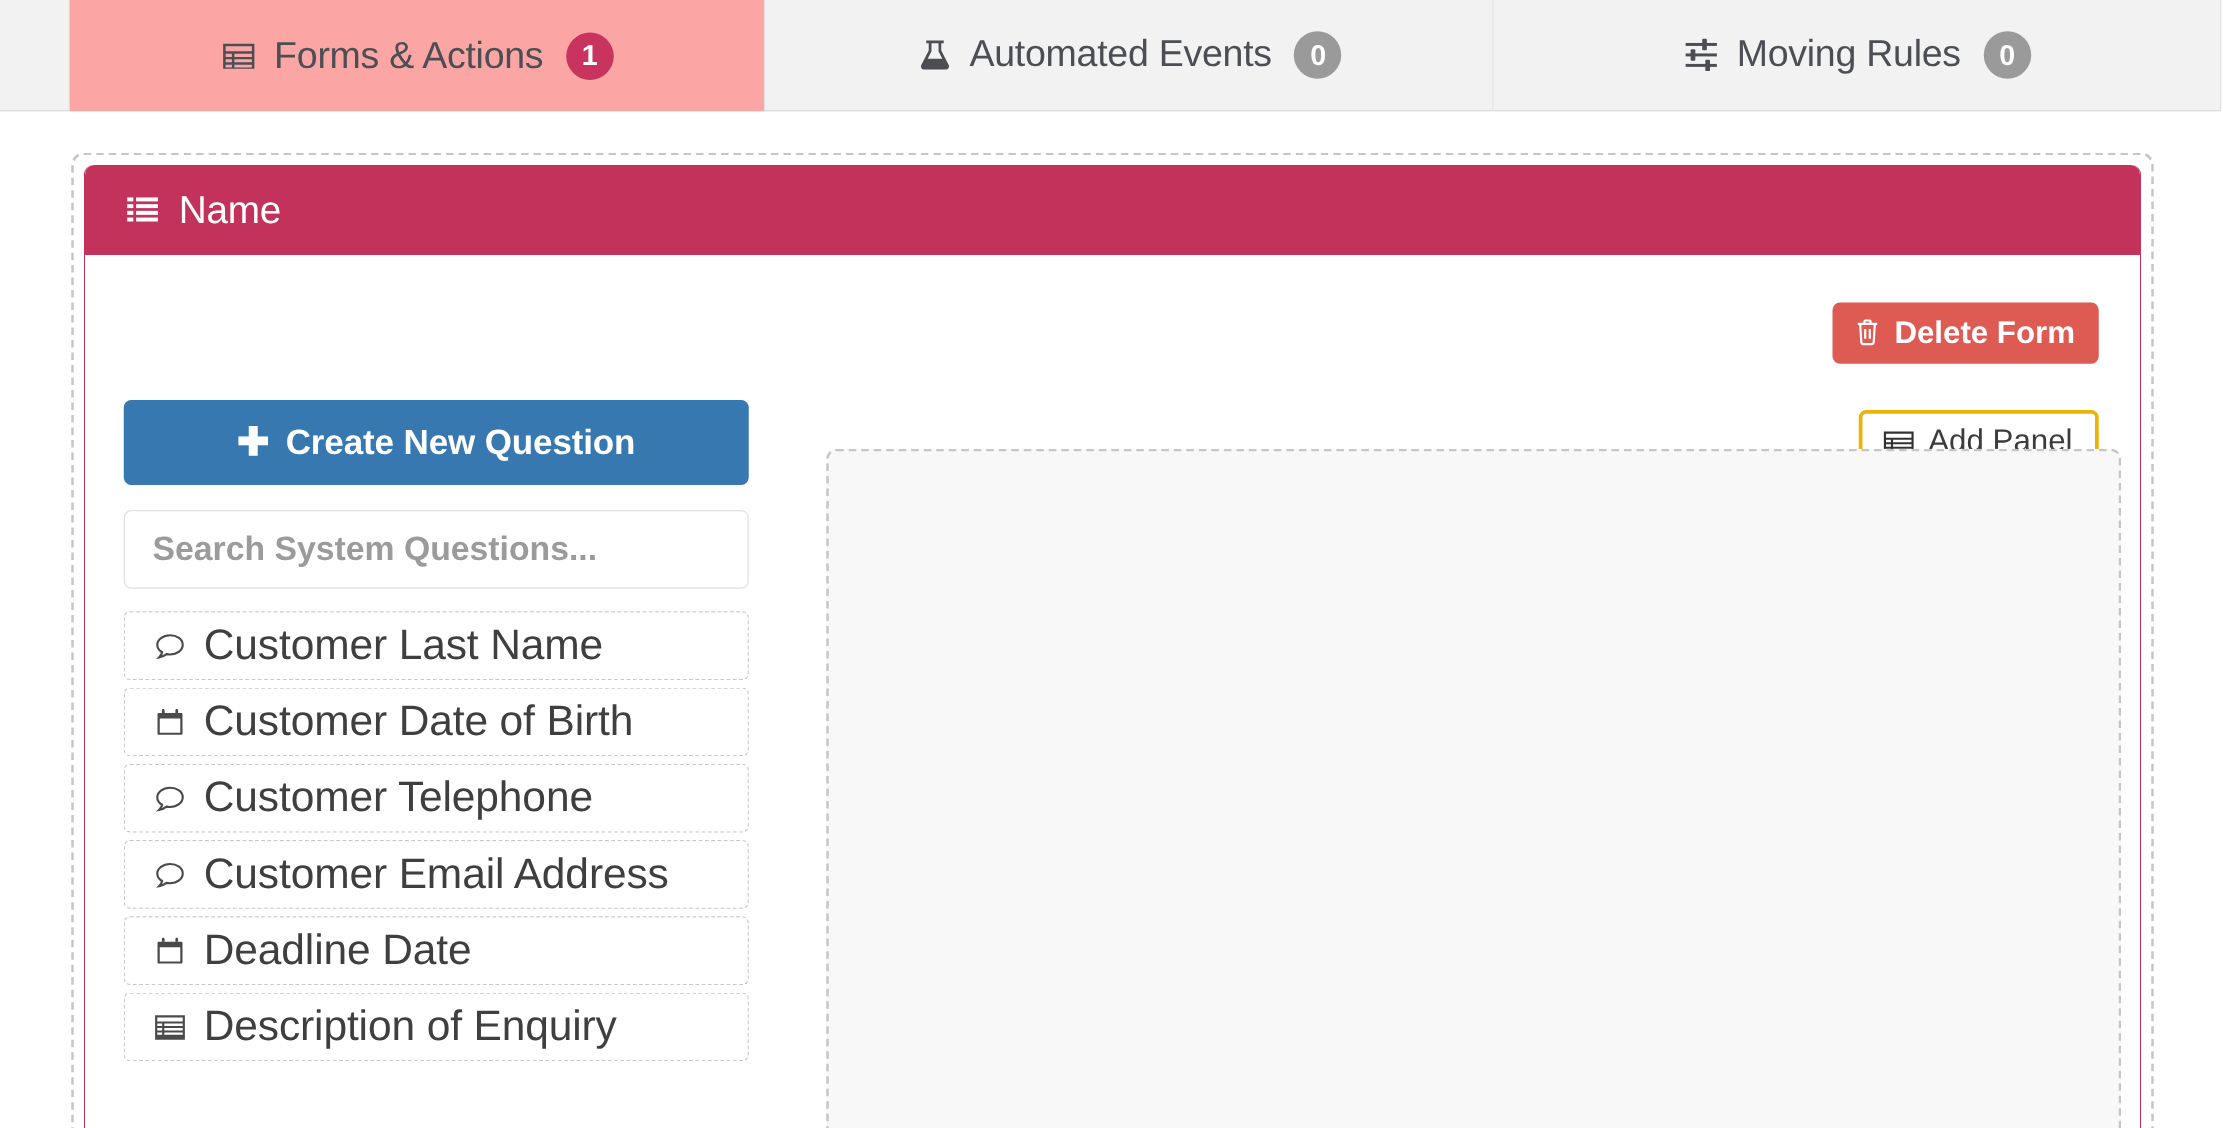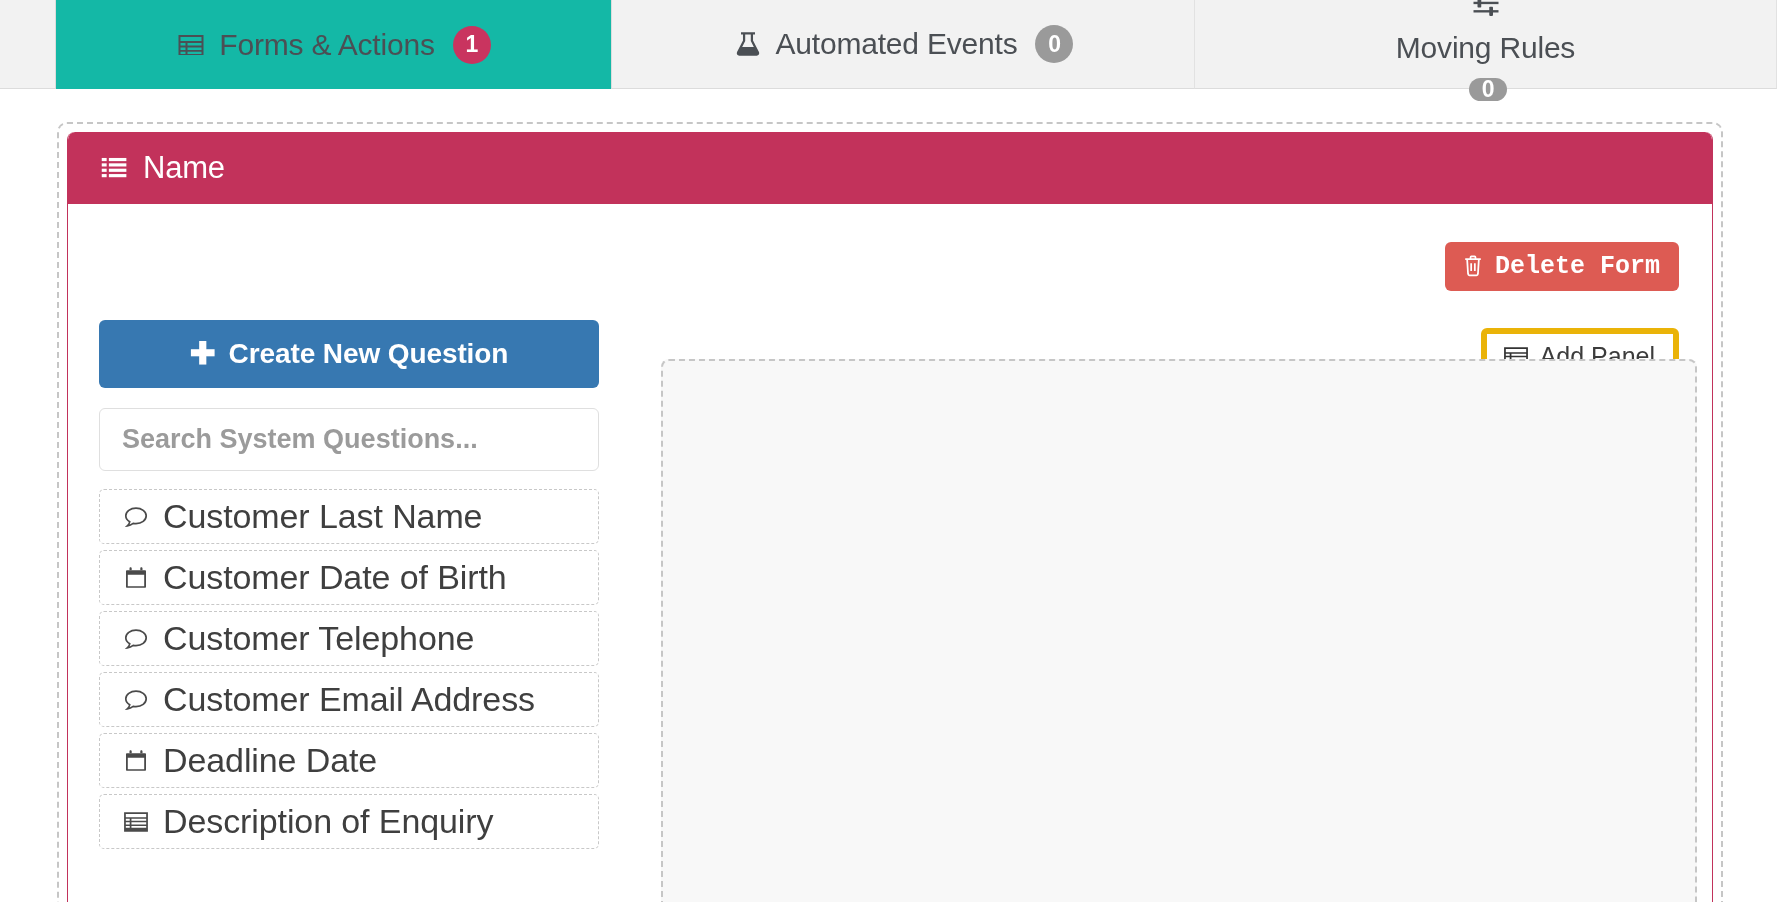--- a/index.html
+++ b/index.html
@@ -39,33 +39,33 @@
     justify-content: center;
     gap: 13px;
     font-size: 30px;
     color: #4b4f54;
     letter-spacing: -0.2px;
     position: relative;
   }
 
   .tab.active {
     width: 556px;
-    background: #14b8a6;
+    background: #fca5a5;
     border-right: 1px solid #dcdcdc;
   }
 
   .tab.inactive {
     background: #f2f2f2;
     border-bottom: 1px solid #dcdcdc;
     border-right: 1px solid #e2e2e2;
     text-align: right;
   }
 
   .tab-2 { width: 583px; }
-  .tab-3 { width: 582px; border-right: none; flex-direction: column; }
+  .tab-3 { width: 582px; border-right: none; }
 
   .tab-icon {
     display: inline-flex;
     align-items: center;
     justify-content: center;
     width: 30px;
     height: 30px;
     color: #4b4f54;
     flex: 0 0 auto;
   }
@@ -152,39 +152,39 @@
     top: 38px;
     right: 33px;
     display: inline-flex;
     align-items: center;
     gap: 11px;
     background: #dd5b53;
     border: none;
     border-radius: 6px;
     color: #ffffff;
     font-size: 25px;
-    font-family: Liberation Mono, monospace;
+    font-family: Liberation Sans, sans-serif;
     font-weight: bold;
     padding: 11px 19px 12px 17px;
     cursor: pointer;
     line-height: 1;
   }
   .delete-form-btn .ico { display: inline-flex; width: 22px; height: 26px; }
   .delete-form-btn .ico svg { display: block; }
 
   
   .add-panel-btn {
     position: absolute;
     top: 124px;
     right: 33px;
     display: inline-flex;
-    align-items: center;
+    align-items: flex-end;
     gap: 11px;
     background: #ffffff;
-    border: 6px solid #eab308;
+    border: 3px solid #eab308;
     border-radius: 6px;
     color: #3c3c3c;
     font-size: 25px;
     font-family: "Liberation Sans", sans-serif;
     padding: 10px 18px 11px 16px;
     cursor: pointer;
     line-height: 1;
   }
   .add-panel-btn .ico { display: inline-flex; width: 26px; height: 22px; color: #333; }
   .add-panel-btn .ico svg { display: block; }

